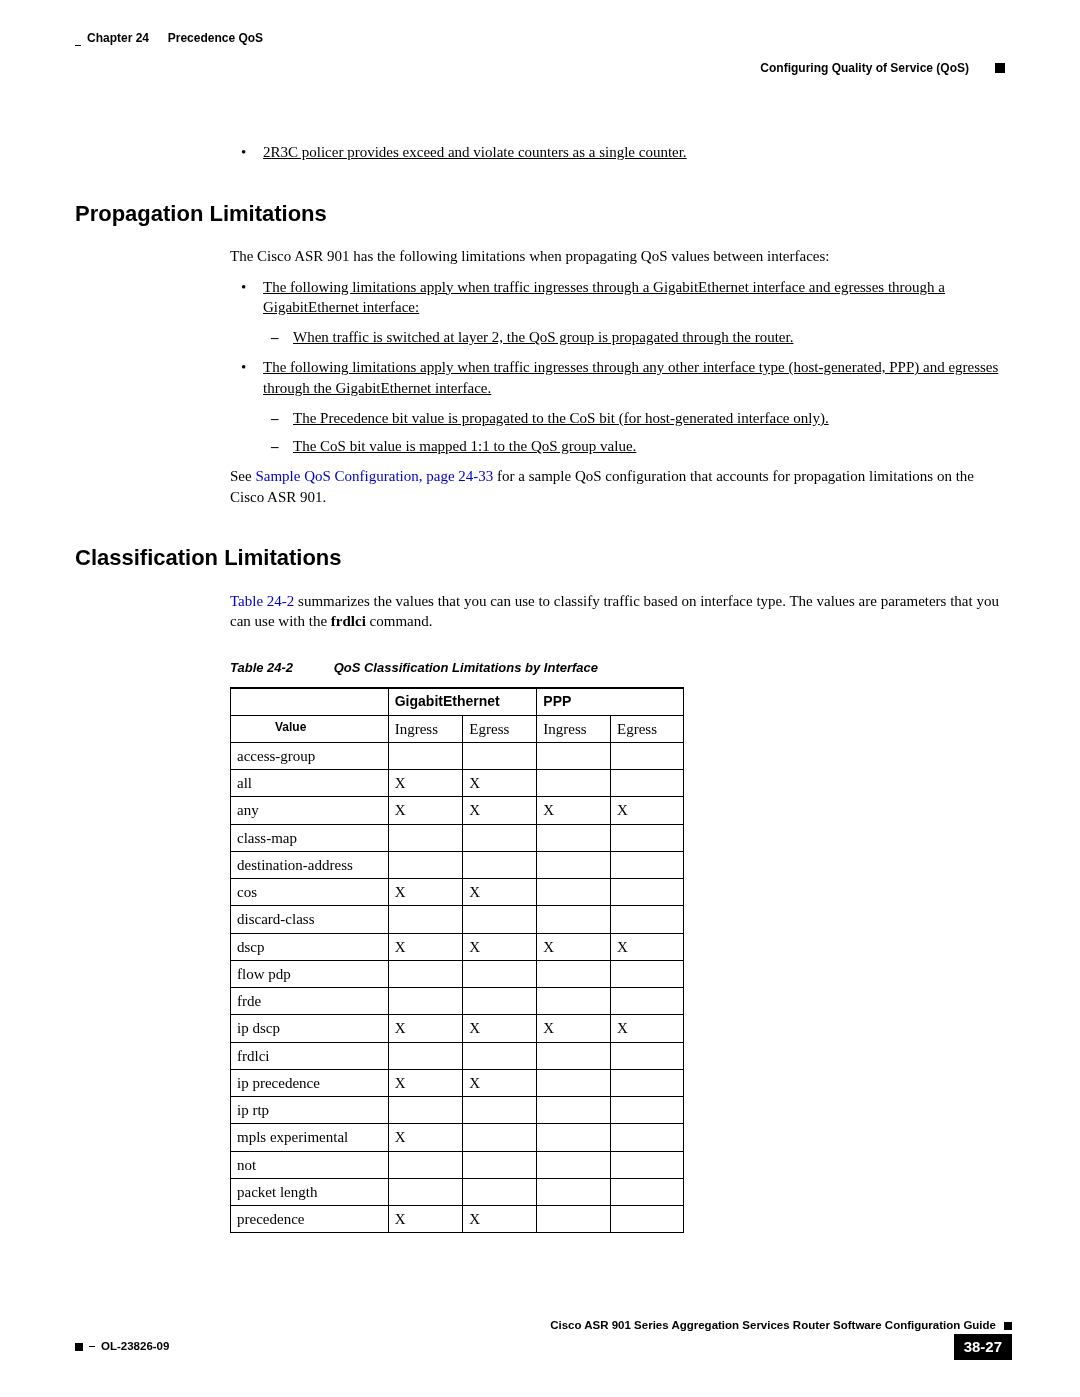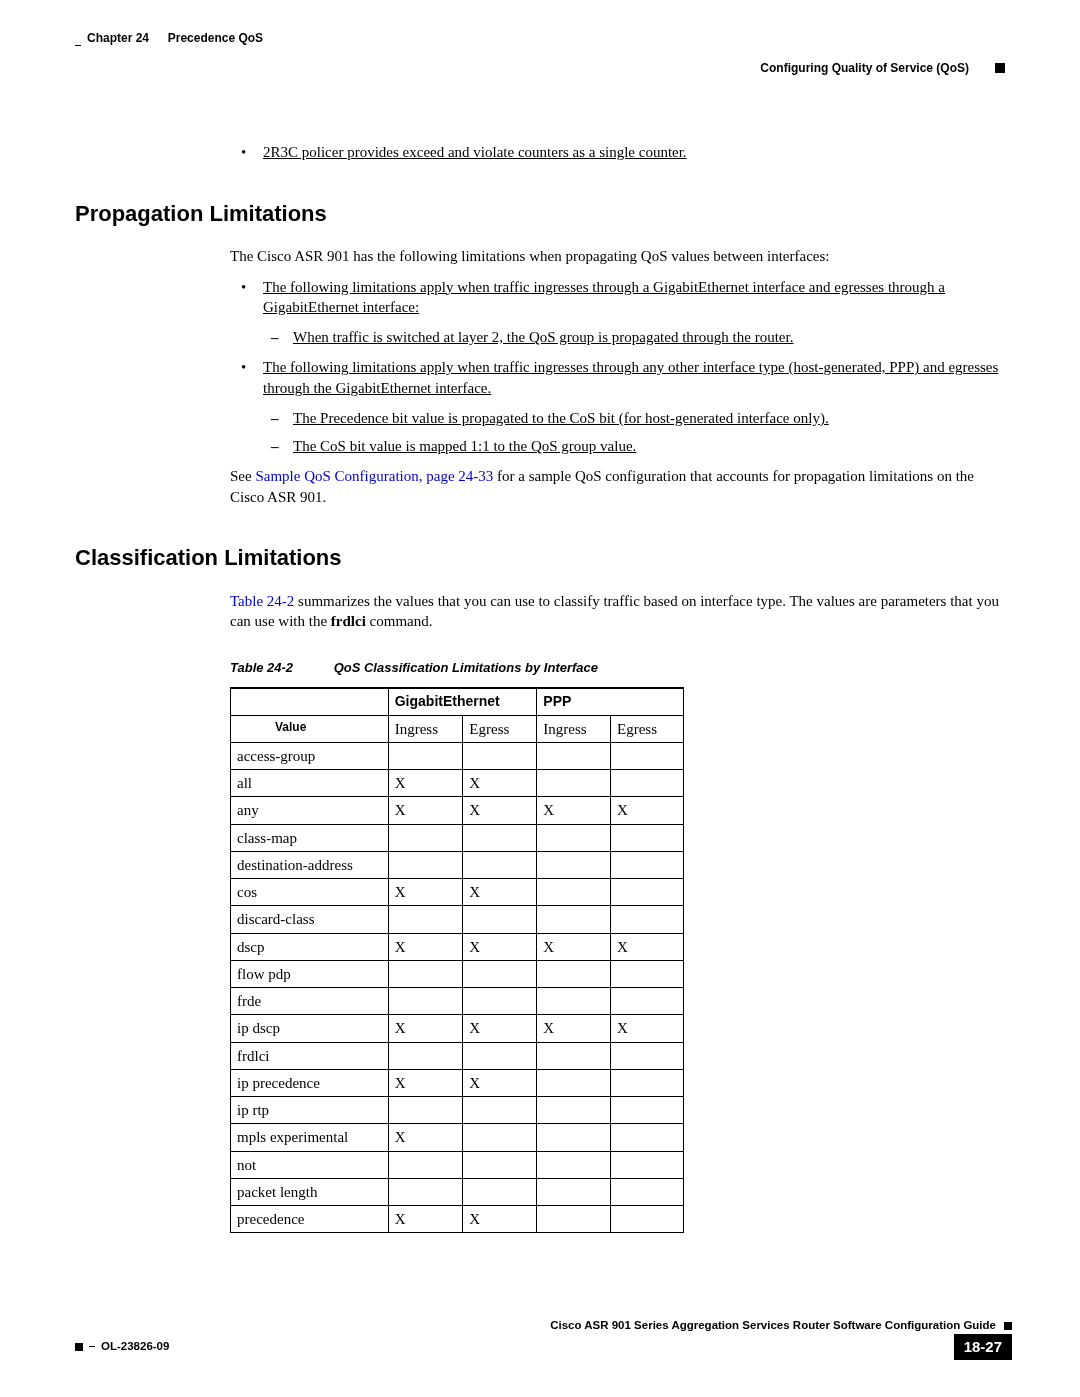--- a/index.html
+++ b/index.html
@@ -395,17 +395,17 @@
     <div class="guide-line">
       <span class="txt">Cisco ASR 901 Series Aggregation Services Router Software Configuration Guide</span>
       <span class="sq"></span>
     </div>
     <div class="bottom-row">
       <div class="rule-wrap">
         <span class="sq"></span>
         <span class="thin-rule" style="width:6px;"></span>
         <span>OL-23826-09</span>
       </div>
-      <div class="page-badge">18-27</div>
+      <div class="page-badge">38-27</div>
     </div>
   </div>
 
 </div>
 
 </body></html>

